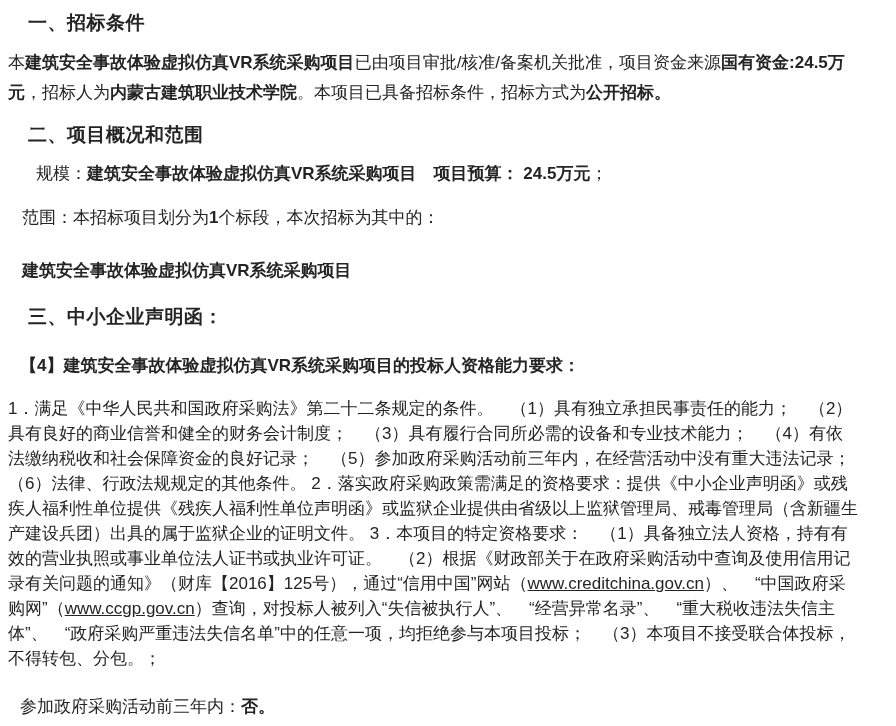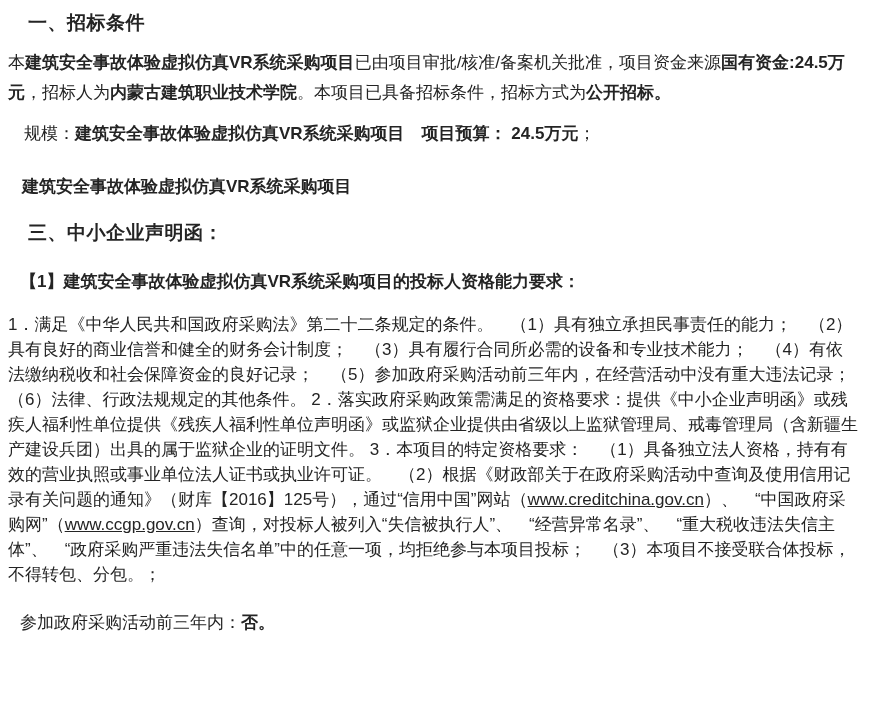--- a/index.html
+++ b/index.html
@@ -24,45 +24,47 @@
   }
   .sec1 { margin: 4px 0 0 20px; }
   .sec2 { margin: 14px 0 0 20px; }
   .sec3 { margin: 21px 0 0 20px; }
   .p {
     font-size: 17px;
     line-height: 25px;
     text-align: left;
   }
   .p1 { margin: 12px 0 0 0; line-height: 30px; }
-  .p2 { margin: 13px 0 0 16px; }
+  .p2 { margin: 13px 0 0 28px; }
   .p3 { margin: 19px 0 0 14px; }
   .p4 { margin: 28px 0 0 14px; font-weight: 700; }
   .p5 { margin: 23px 0 0 12px; font-weight: 700; }
   .p6 { margin: 18px 0 0 0; }
   .p7 { margin: 23px 0 0 12px; }
   .b { font-weight: 700; }
   .u { text-decoration: underline; cursor: pointer; }
 </style>
 </head>
 <body>
 
 <div class="page">
 
   <div class="h sec1">一、招标条件</div>
 
   <p class="p p1"><span>本</span><span class="b">建筑安全事故体验虚拟仿真VR系统采购项目</span><span>已由项目审批/核准/备案机关批准，项目资金来源</span><span class="b">国有资金:24.5万元</span><span>，招标人为</span><span class="b">内蒙古建筑职业技术学院</span><span>。本项目已具备招标条件，招标方式为</span><span class="b">公开招标。</span></p>
 
+  <div class="h sec2">二、项目概况和范围</div>
 
   <p class="p p2"><span>规模：</span><span class="b">建筑安全事故体验虚拟仿真VR系统采购项目　项目预算： 24.5万元</span><span>；</span></p>
 
+  <p class="p p3"><span>范围：本招标项目划分为</span><span class="b">1</span><span>个标段，本次招标为其中的：</span></p>
 
   <p class="p p4">建筑安全事故体验虚拟仿真VR系统采购项目</p>
 
   <div class="h sec3">三、中小企业声明函：</div>
 
-  <p class="p p5">【1】建筑安全事故体验虚拟仿真VR系统采购项目的投标人资格能力要求：</p>
+  <p class="p p5">【4】建筑安全事故体验虚拟仿真VR系统采购项目的投标人资格能力要求：</p>
 
   <p class="p p6"><span>1．满足《中华人民共和国政府采购法》第二十二条规定的条件。　（1）具有独立承担民事责任的能力；　（2）具有良好的商业信誉和健全的财务会计制度；　（3）具有履行合同所必需的设备和专业技术能力；　（4）有依法缴纳税收和社会保障资金的良好记录；　（5）参加政府采购活动前三年内，在经营活动中没有重大违法记录；　（6）法律、行政法规规定的其他条件。 2．落实政府采购政策需满足的资格要求：提供《中小企业声明函》或残疾人福利性单位提供《残疾人福利性单位声明函》或监狱企业提供由省级以上监狱管理局、戒毒管理局（含新疆生产建设兵团）出具的属于监狱企业的证明文件。 3．本项目的特定资格要求：　（1）具备独立法人资格，持有有效的营业执照或事业单位法人证书或执业许可证。　（2）根据《财政部关于在政府采购活动中查询及使用信用记录有关问题的通知》（财库【2016】125号），通过“信用中国”网站（</span><span class="u">www.creditchina.gov.cn</span><span>）、　“中国政府采购网”（</span><span class="u">www.ccgp.gov.cn</span><span>）查询，对投标人被列入“失信被执行人”、　“经营异常名录”、　“重大税收违法失信主体”、　“政府采购严重违法失信名单”中的任意一项，均拒绝参与本项目投标；　（3）本项目不接受联合体投标，不得转包、分包。；</span></p>
 
   <p class="p p7"><span>参加政府采购活动前三年内：</span><span class="b">否。</span></p>
 
 </div>
 
 </body></html>

